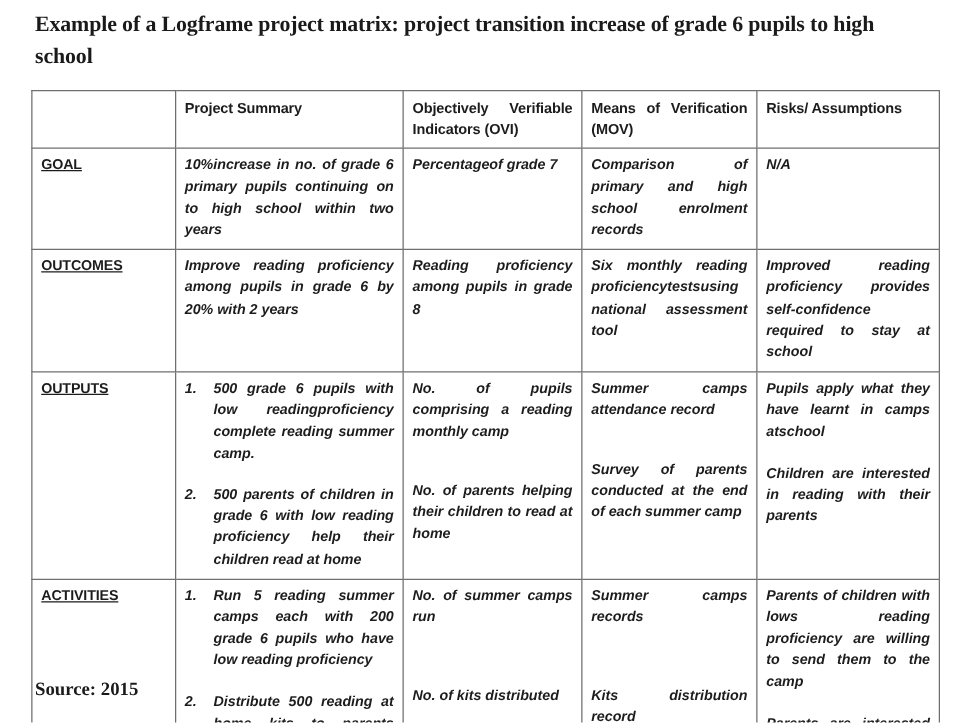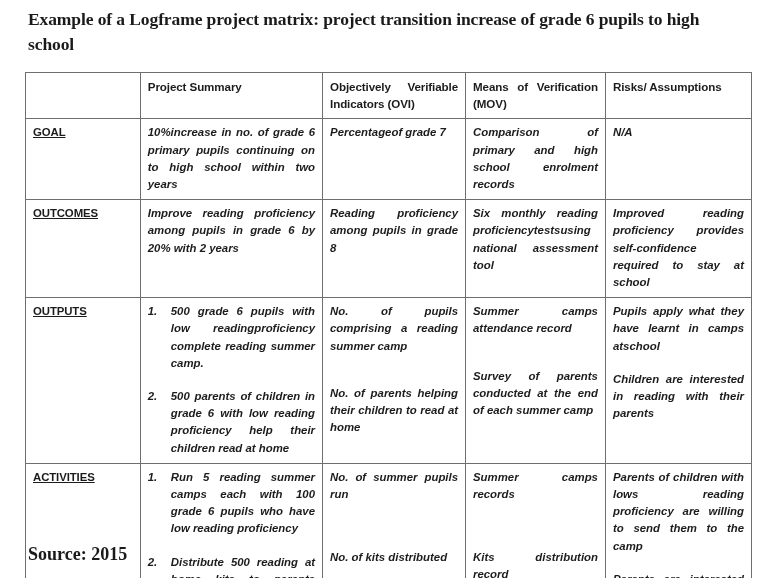--- a/index.html
+++ b/index.html
@@ -105,21 +105,21 @@
   .spaced-block:last-child { margin-bottom: 0; }
   .pad-top-1 { margin-top: 46px; }
   .pad-top-2 { margin-top: 30px; }
 
   .source {
     position: absolute;
     left: 28px;
     top: 544px;
     font-family: "Liberation Serif", serif;
     font-weight: bold;
-    font-size: 18px;
+    font-size: 15px;
     color: #1a1a1a;
   }
 </style>
 </head>
 <body>
 
 <div class="page">
 
   <div class="doc-title">Example of a Logframe project matrix: project transition increase of grade 6 pupils to high school</div>
 
@@ -166,49 +166,49 @@
               <span class="num">1.</span>
               <span>500 grade 6 pupils with low readingproficiency complete reading summer camp.</span>
             </li>
             <li>
               <span class="num">2.</span>
               <span>500 parents of children in grade 6 with low reading proficiency help their children read at home</span>
             </li>
           </ul>
         </td>
         <td class="body-cell">
-          <div class="spaced-block">No. of pupils comprising a reading summer camp</div>
+          <div class="spaced-block">No. of pupils comprising a reading monthly camp</div>
           <div class="spaced-block pad-top-2">No. of parents helping their children to read at home</div>
         </td>
         <td class="body-cell">
           <div class="spaced-block">Summer camps attendance record</div>
           <div class="spaced-block pad-top-2">Survey of parents conducted at the end of each summer camp</div>
         </td>
         <td class="body-cell">
           <div class="spaced-block">Pupils apply what they have learnt in camps atschool</div>
           <div class="spaced-block">Children are interested in reading with their parents</div>
         </td>
       </tr>
 
       <tr>
         <td class="rowlabel">ACTIVITIES</td>
         <td class="body-cell">
           <ul class="olist">
             <li>
               <span class="num">1.</span>
-              <span>Run 5 reading summer camps each with 100 grade 6 pupils who have low reading proficiency</span>
+              <span>Run 5 reading summer camps each with 200 grade 6 pupils who have low reading proficiency</span>
             </li>
             <li>
               <span class="num">2.</span>
               <span>Distribute 500 reading at home kits to parents ofchildren attending summer camps</span>
             </li>
           </ul>
         </td>
         <td class="body-cell">
-          <div class="spaced-block">No. of summer pupils run</div>
+          <div class="spaced-block">No. of summer camps run</div>
           <div class="spaced-block pad-top-1">No. of kits distributed</div>
         </td>
         <td class="body-cell">
           <div class="spaced-block">Summer camps records</div>
           <div class="spaced-block pad-top-1">Kits distribution record</div>
         </td>
         <td class="body-cell">
           <div class="spaced-block">Parents of children with lows reading proficiency are willing to send them to the camp</div>
           <div class="spaced-block">Parents are interested and able to use the kits at home</div>
         </td>

